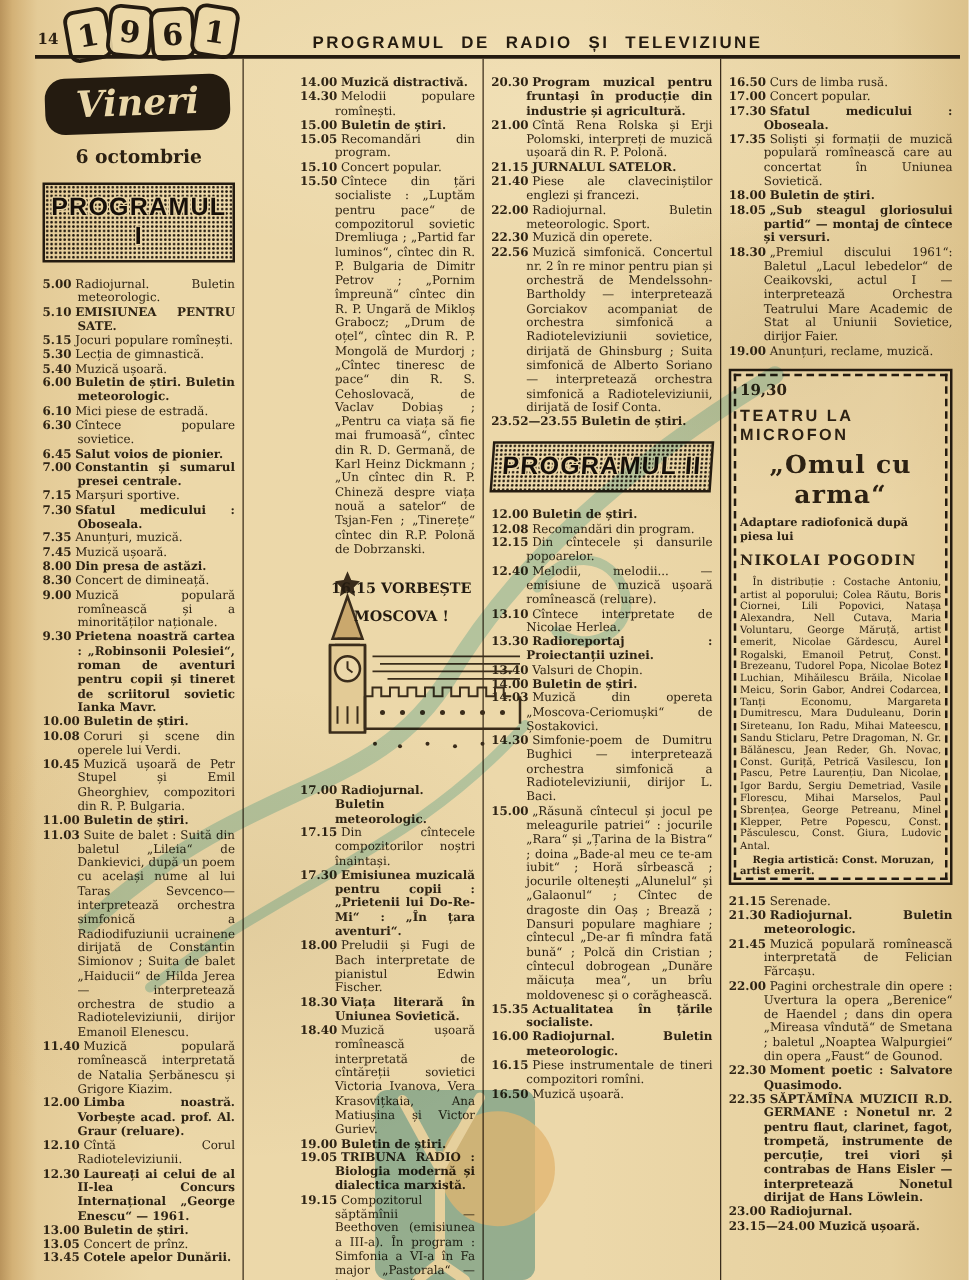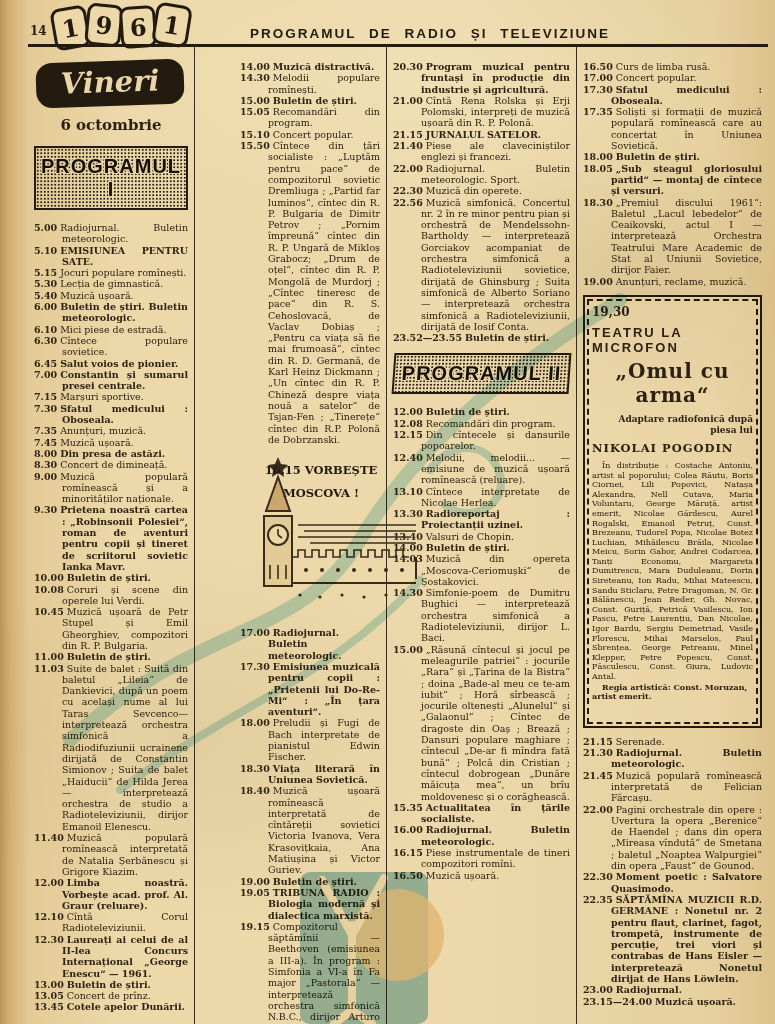--- a/index.html
+++ b/index.html
@@ -74,29 +74,29 @@
   .prog-header.slant{transform:skewX(-4deg);}
   
   .moscova{position:relative;margin:8px 0 6px 0;height:168px;}
   .mosc-label{
     position:absolute;top:6px;right:0px;width:118px;text-align:center;
     font-weight:bold;font-size:11.5px;line-height:2.0;color:#241b10;
   }
   .mosc-art{position:absolute;left:0;top:0;}
   
   .theatre{
-    margin:8px 0;padding:8px 7px 24px 7px;
+    margin:8px 0;padding:8px 7px 4px 7px;
     border:2px solid #241b10;
     outline:2px dashed #241b10;outline-offset:-6px;
     background:rgba(240,222,178,.35);
   }
   .th-time{font-weight:bold;font-size:12px;}
   .th-title{font-weight:bold;font-family:"Liberation Sans", sans-serif;font-size:13px;letter-spacing:2px;margin:6px 0 4px 0;}
   .th-play{font-weight:bold;font-size:20px;text-align:center;margin:4px 0 7px 0;letter-spacing:1px;}
-  .th-sub{text-align:right;font-weight:bold;font-size:9px;line-height:11px;}
+  .th-sub{text-align:left;font-weight:bold;font-size:9px;line-height:11px;}
   .th-author{text-align:left;font-weight:bold;font-size:11.5px;margin:5px 0 6px 0;letter-spacing:1px;}
   .th-cast{font-size:8px;line-height:9.6px;text-align:justify;text-indent:10px;}
   .th-director{font-size:8px;line-height:9.6px;text-indent:10px;font-weight:bold;margin-top:1px;}
   
   #watermark{position:absolute;inset:0;pointer-events:none;mix-blend-mode:multiply;}
 </style>
 </head>
 <body>
 
 <div id="page">
@@ -245,20 +245,21 @@
           <div>16.15 VORBEȘTE</div>
           <div>MOSCOVA !</div>
         </div>
       </div>
 
       <div>
 
 
           <div class="entry bold"><span class="time">17.00</span><span>Radiojurnal. Buletin meteorologic.</span></div>
 
+          <div class="entry"><span class="time">17.15</span><span>Din cîntecele compozitorilor noștri înaintași.</span></div>
 
           <div class="entry bold"><span class="time">17.30</span><span>Emisiunea muzicală pentru copii : „Prietenii lui Do-Re-Mi“ : „În țara aventuri“.</span></div>
 
           <div class="entry"><span class="time">18.00</span><span>Preludii și Fugi de Bach interpretate de pianistul Edwin Fischer.</span></div>
 
           <div class="entry bold"><span class="time">18.30</span><span>Viața literară în Uniunea Sovietică.</span></div>
 
           <div class="entry"><span class="time">18.40</span><span>Muzică ușoară romînească interpretată de cîntăreții sovietici Victoria Ivanova, Vera Krasovițkaia, Ana Matiușina și Victor Guriev.</span></div>
 
           <div class="entry bold"><span class="time">19.00</span><span>Buletin de știri.</span></div>

